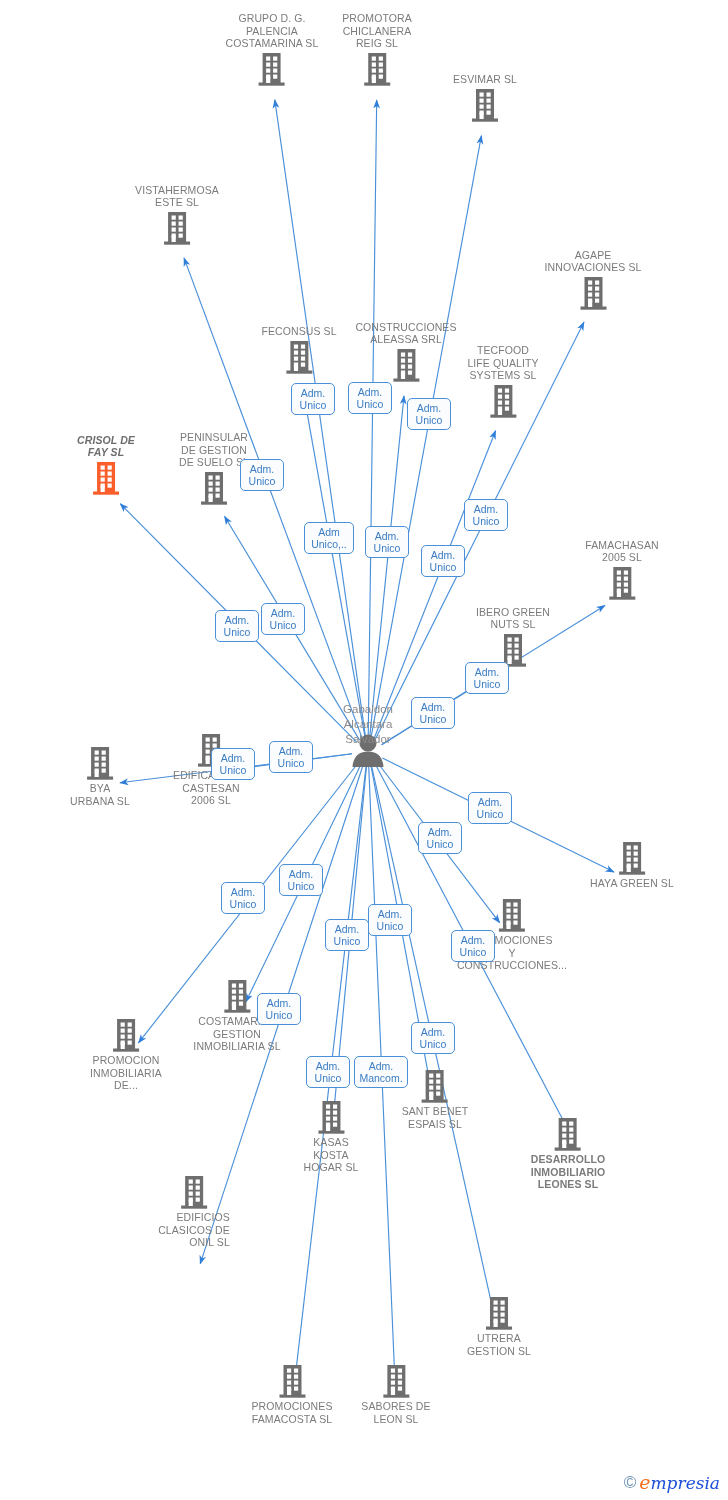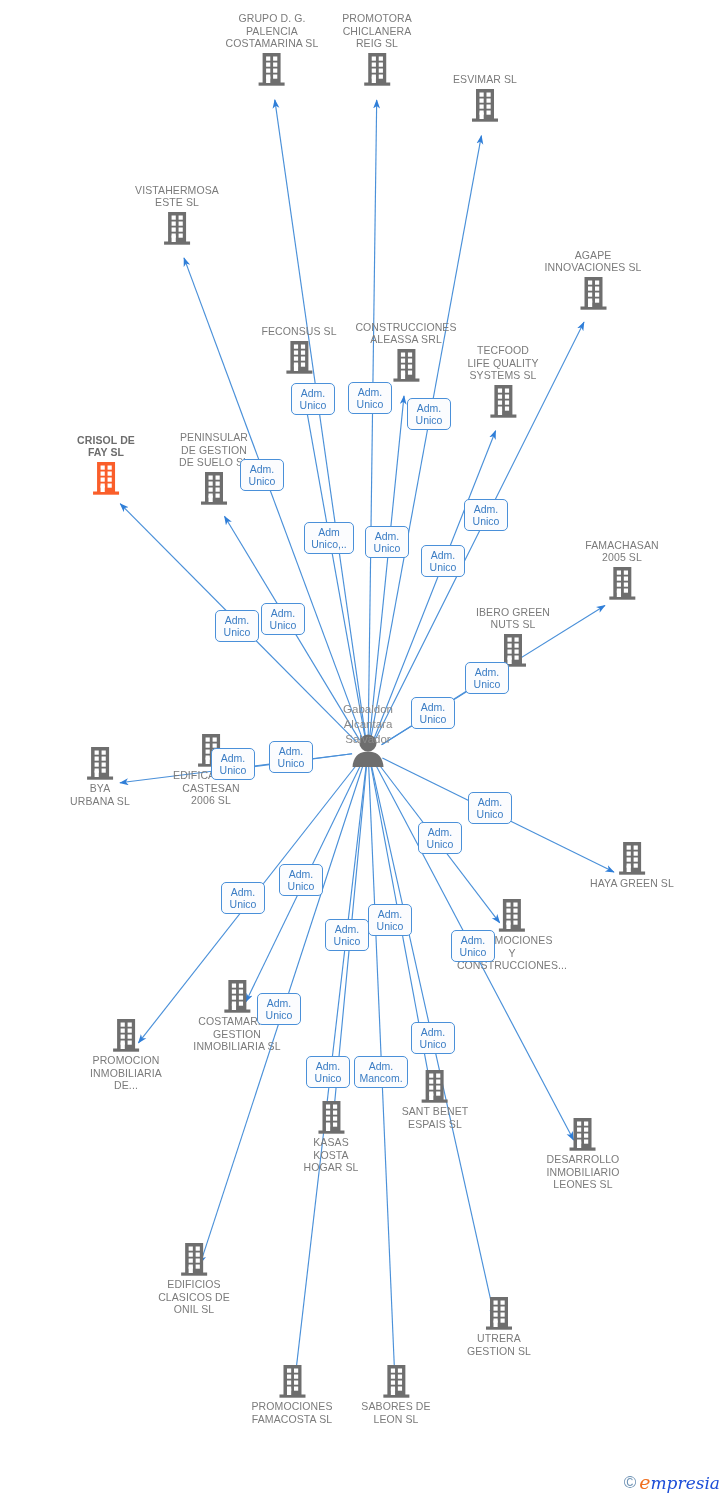--- a/index.html
+++ b/index.html
@@ -6,21 +6,21 @@
   body{width:728px;height:1500px;position:relative;overflow:hidden;
        font-family:"Liberation Sans","DejaVu Sans",sans-serif;}
   #canvas{position:absolute;inset:0;width:728px;height:1500px;}
   #edges{position:absolute;left:0;top:0;width:728px;height:1500px;}
 
   .node{position:absolute;transform:translate(-50%,0);text-align:center;}
   .node .icon{display:block;margin:0 auto;}
   .node .cap{display:block;font-size:10.5px;line-height:12.6px;color:#7b7b7b;
              white-space:pre-line;letter-spacing:.1px;margin-top:1px;}
   .node.above .cap{margin:0 0 1px 0;}
-  .node.highlight .cap{color:#6d6d6d;font-weight:bold;}
+  .node.highlight .cap{color:#6d6d6d;font-weight:bold;font-style:italic;}
 
   .person{position:absolute;transform:translate(-50%,-50%);}
   .person .cap{position:absolute;left:50%;transform:translateX(-50%);
                bottom:24px;font-size:11.5px;line-height:15px;color:#8a8a8a;
                white-space:pre-line;text-align:center;width:110px;}
 
   .lbl{position:absolute;transform:translate(-50%,-50%);
        background:#fbfcfe;border:1.4px solid #4a90d9;border-radius:5px;
        color:#3b7dc4;font-size:10.5px;line-height:12px;text-align:center;
        padding:3px 0;white-space:pre-line;box-sizing:border-box;}
@@ -411,39 +411,39 @@
           <rect x="10.5" y="17.5" width="4.2" height="4.2" fill="#ffffff"></rect>
           <rect x="17.5" y="17.5" width="4.2" height="4.2" fill="#ffffff"></rect>
           <rect x="10.5" y="23.5" width="4.2" height="4.2" fill="#ffffff"></rect>
           <rect x="17.5" y="23.5" width="4.2" height="4.2" fill="#ffffff"></rect>
           <rect x="10.5" y="25.5" width="4.2" height="6.5" fill="#ffffff"></rect>
         </svg>
         <span class="cap">KASAS
 KOSTA
 HOGAR SL</span>
       </div>
-      <div class="node " style="left: 583px; top: 1116px;">
+      <div class="node " style="left: 568px; top: 1116px; font-weight: bold;">
         <svg width="32" height="36" viewBox="0 0 32 36" class="icon">
           <path d="M7 2 H25 V32 H7 Z" fill="#6e6e6e"></path>
           <rect x="3" y="31.5" width="26" height="3.2" fill="#6e6e6e"></rect>
           <rect x="10.5" y="5.5" width="4.2" height="4.2" fill="#ffffff"></rect>
           <rect x="17.5" y="5.5" width="4.2" height="4.2" fill="#ffffff"></rect>
           <rect x="10.5" y="11.5" width="4.2" height="4.2" fill="#ffffff"></rect>
           <rect x="17.5" y="11.5" width="4.2" height="4.2" fill="#ffffff"></rect>
           <rect x="10.5" y="17.5" width="4.2" height="4.2" fill="#ffffff"></rect>
           <rect x="17.5" y="17.5" width="4.2" height="4.2" fill="#ffffff"></rect>
           <rect x="10.5" y="23.5" width="4.2" height="4.2" fill="#ffffff"></rect>
           <rect x="17.5" y="23.5" width="4.2" height="4.2" fill="#ffffff"></rect>
           <rect x="10.5" y="25.5" width="4.2" height="6.5" fill="#ffffff"></rect>
         </svg>
         <span class="cap">DESARROLLO
 INMOBILIARIO
 LEONES SL</span>
       </div>
-      <div class="node " style="left: 194px; top: 1241px;">
+      <div class="node " style="left: 194px; top: 1174px; text-align: right;">
         <svg width="32" height="36" viewBox="0 0 32 36" class="icon">
           <path d="M7 2 H25 V32 H7 Z" fill="#6e6e6e"></path>
           <rect x="3" y="31.5" width="26" height="3.2" fill="#6e6e6e"></rect>
           <rect x="10.5" y="5.5" width="4.2" height="4.2" fill="#ffffff"></rect>
           <rect x="17.5" y="5.5" width="4.2" height="4.2" fill="#ffffff"></rect>
           <rect x="10.5" y="11.5" width="4.2" height="4.2" fill="#ffffff"></rect>
           <rect x="17.5" y="11.5" width="4.2" height="4.2" fill="#ffffff"></rect>
           <rect x="10.5" y="17.5" width="4.2" height="4.2" fill="#ffffff"></rect>
           <rect x="17.5" y="17.5" width="4.2" height="4.2" fill="#ffffff"></rect>
           <rect x="10.5" y="23.5" width="4.2" height="4.2" fill="#ffffff"></rect>

